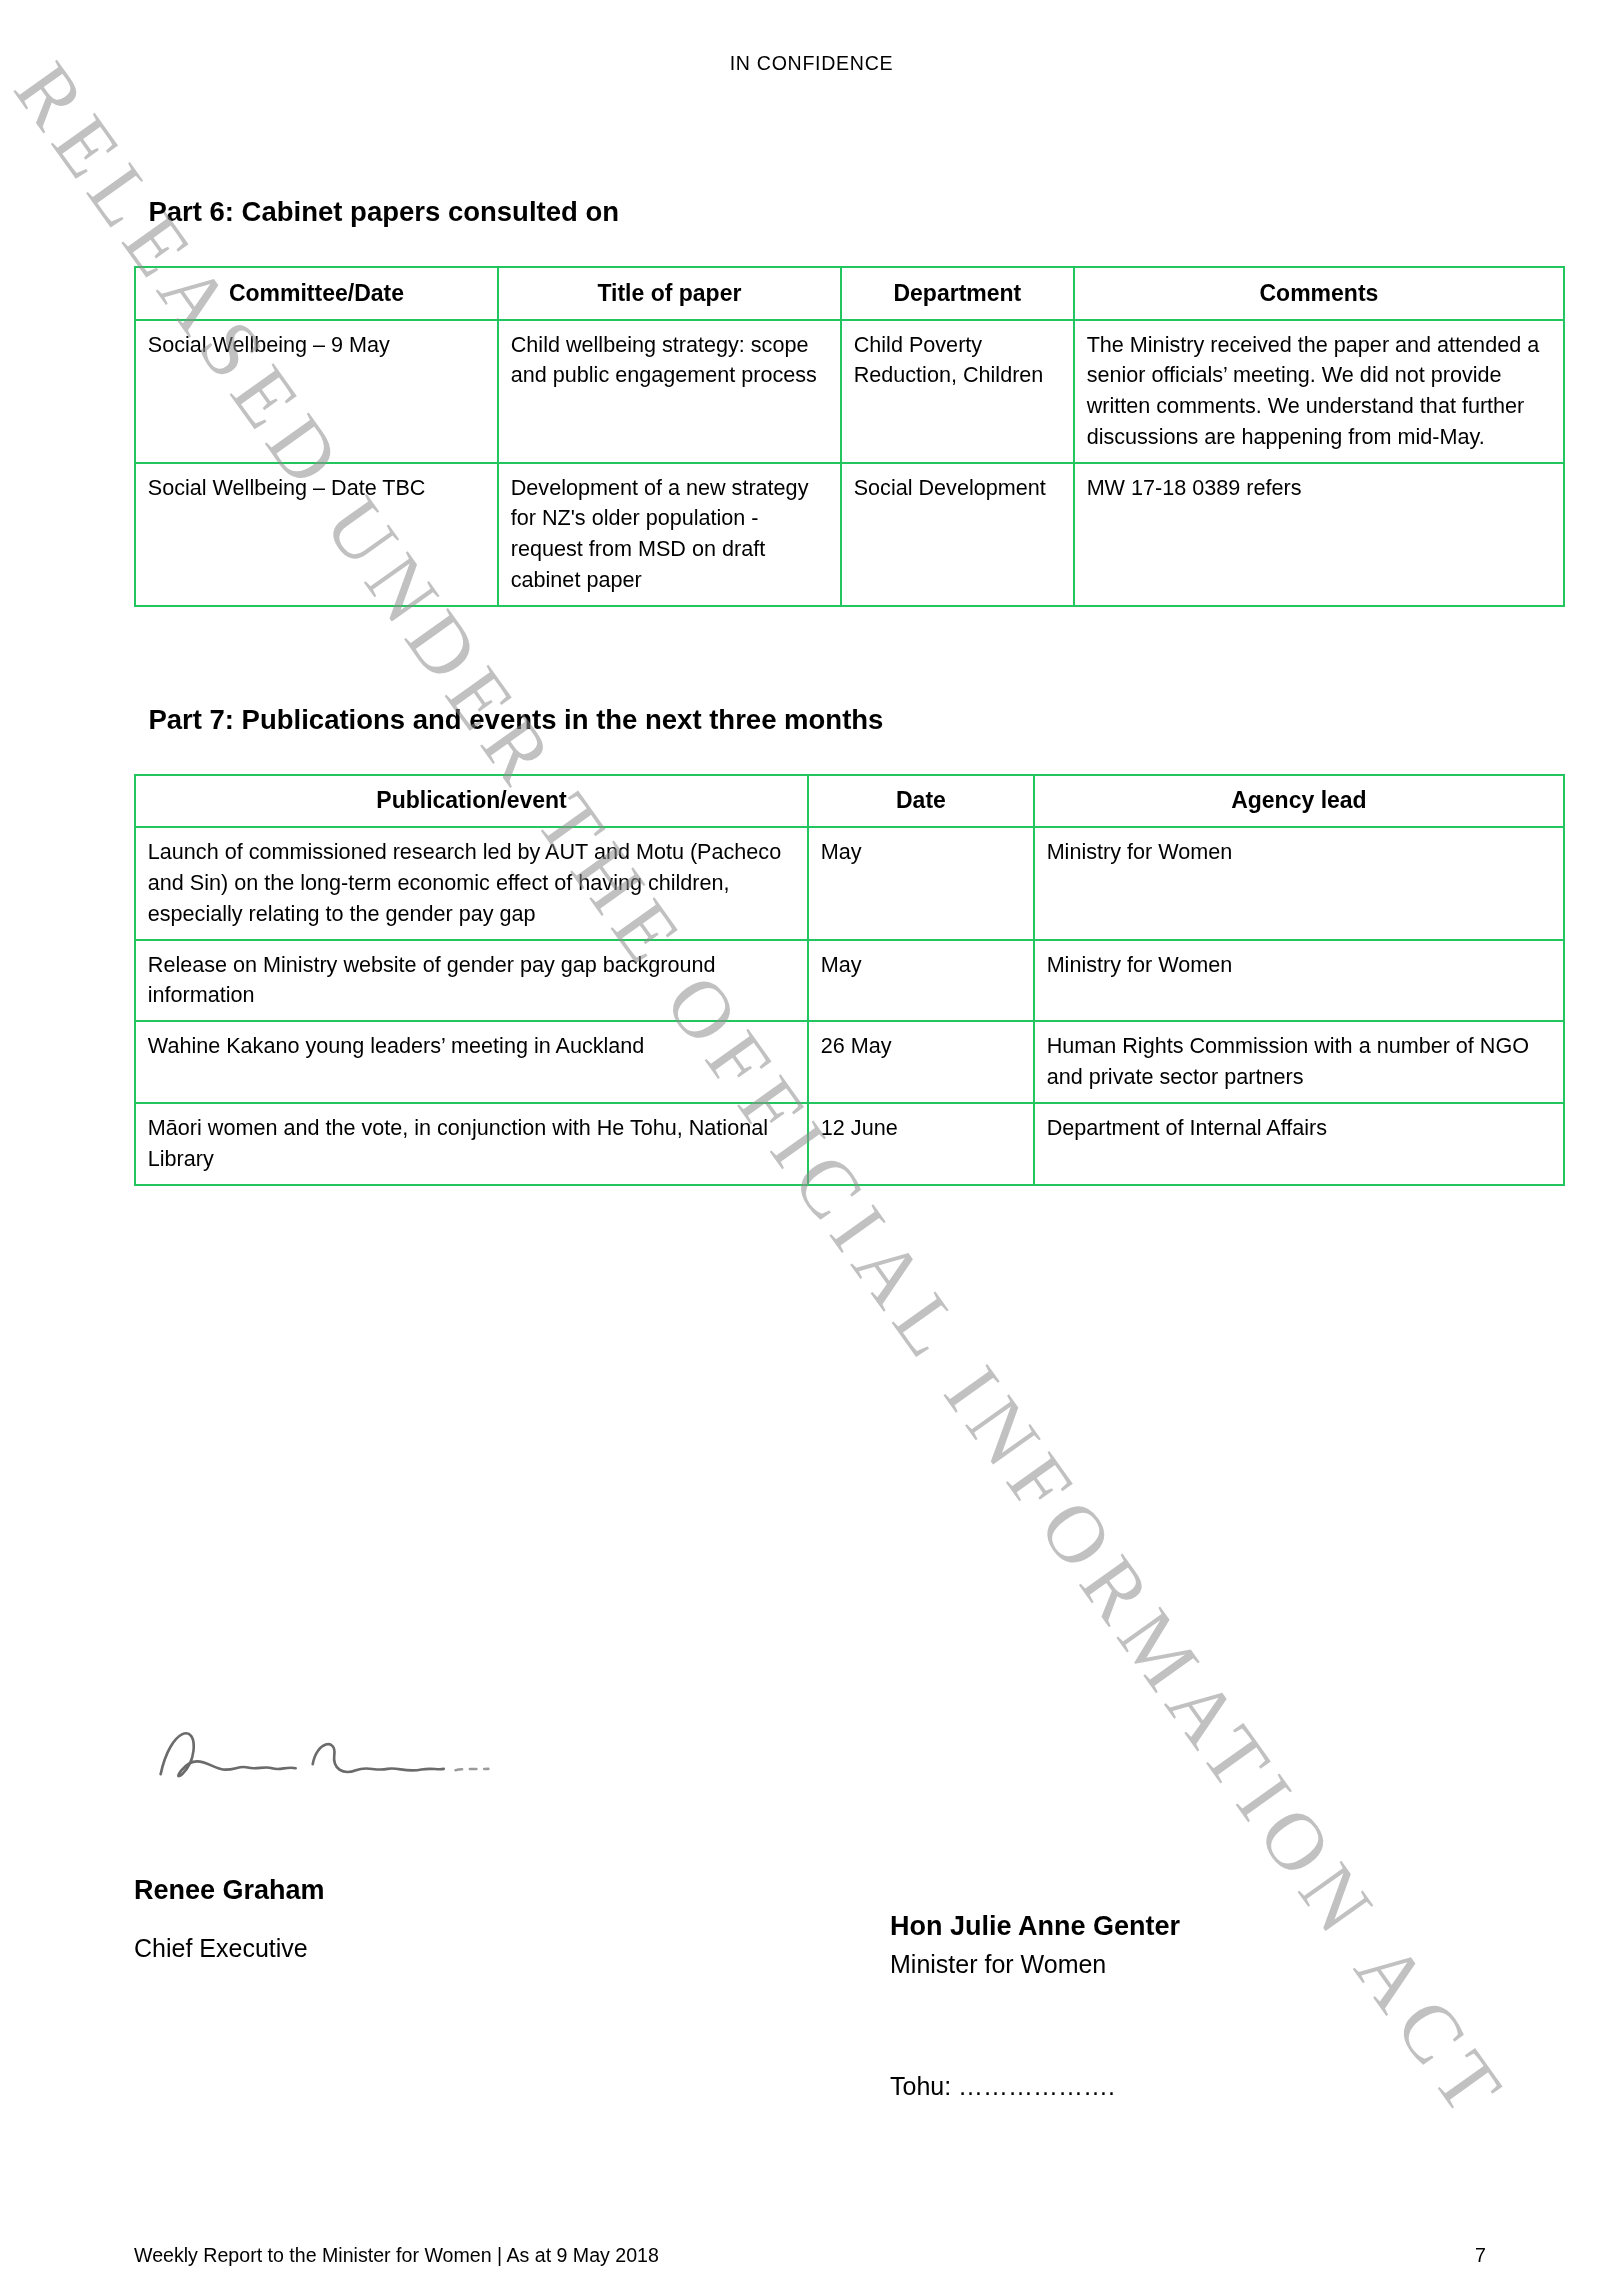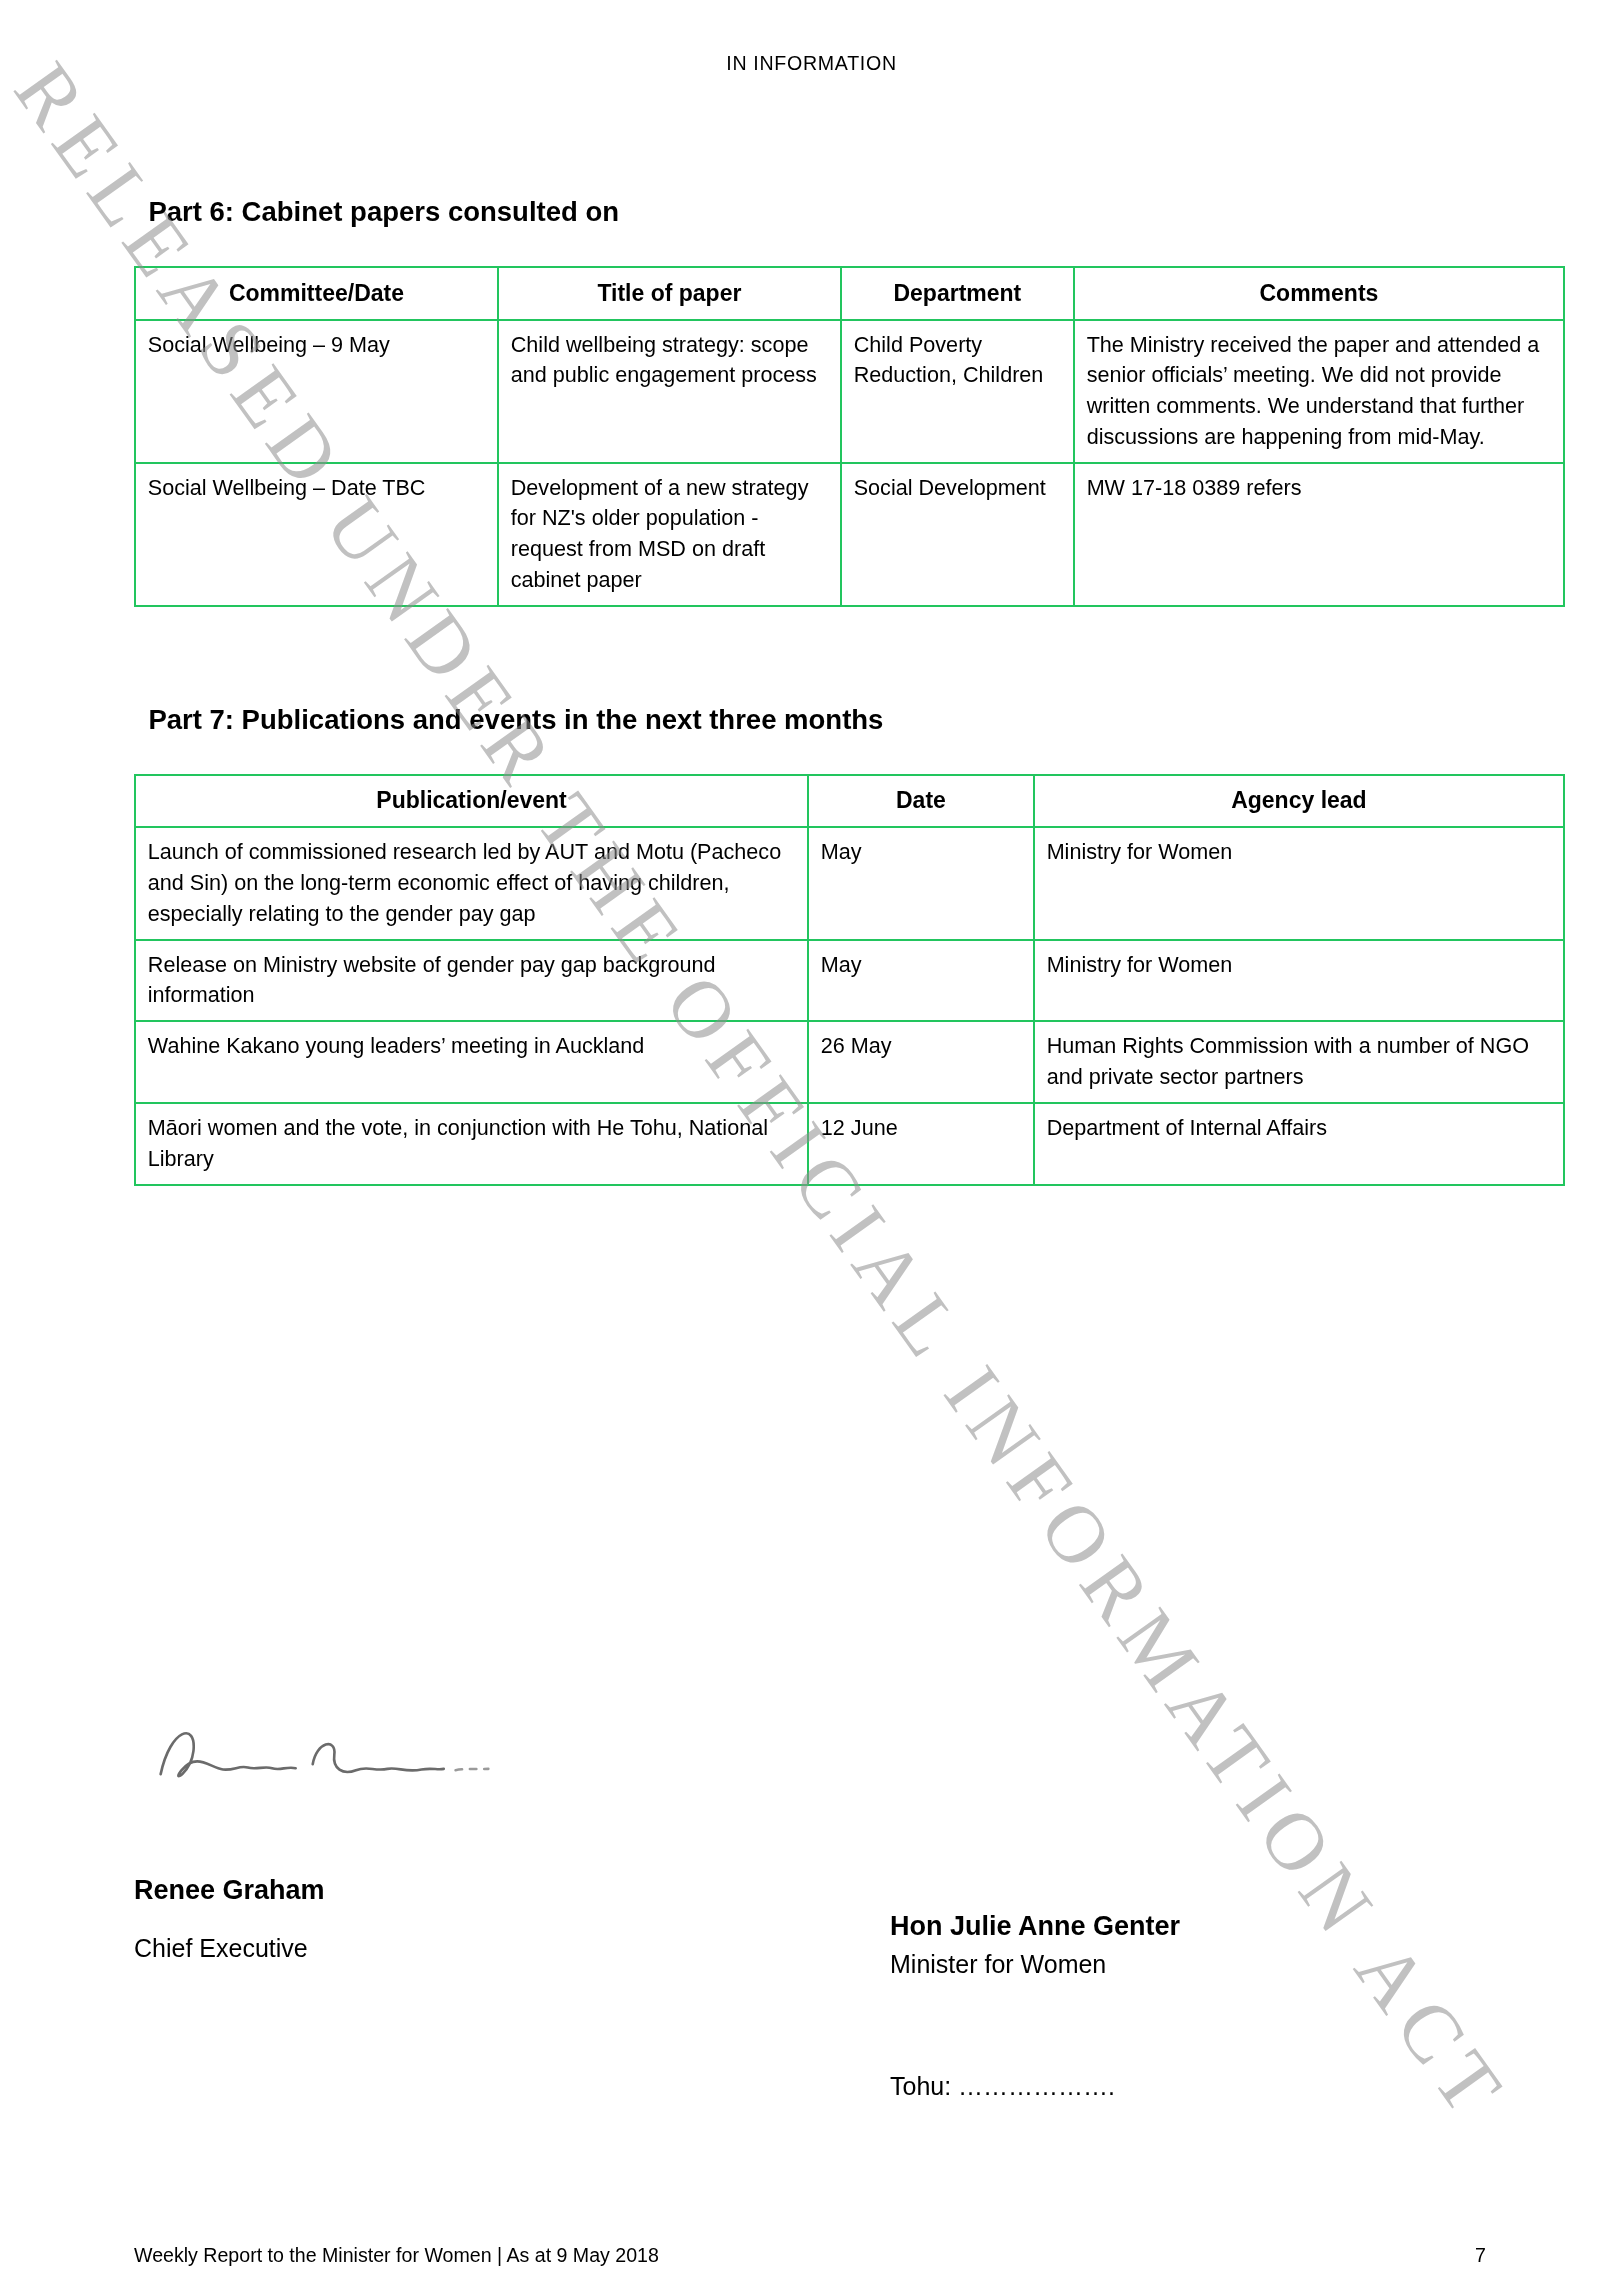--- a/index.html
+++ b/index.html
@@ -102,21 +102,21 @@
     opacity: 0.55;
     pointer-events: none;
     z-index: 50;
   }
 </style>
 </head>
 <body>
 
 <div class="page">
 
-  <div class="classification">IN INFORMATION</div>
+  <div class="classification">IN CONFIDENCE</div>
 
   <div class="content">
 
     <h1 class="part-heading part6-heading">Part 6: Cabinet papers consulted on</h1>
 
     <table class="doc-table t1">
       <colgroup>
         <col style="width:25.4%">
           <col style="width:24.0%">
           <col style="width:16.3%">

